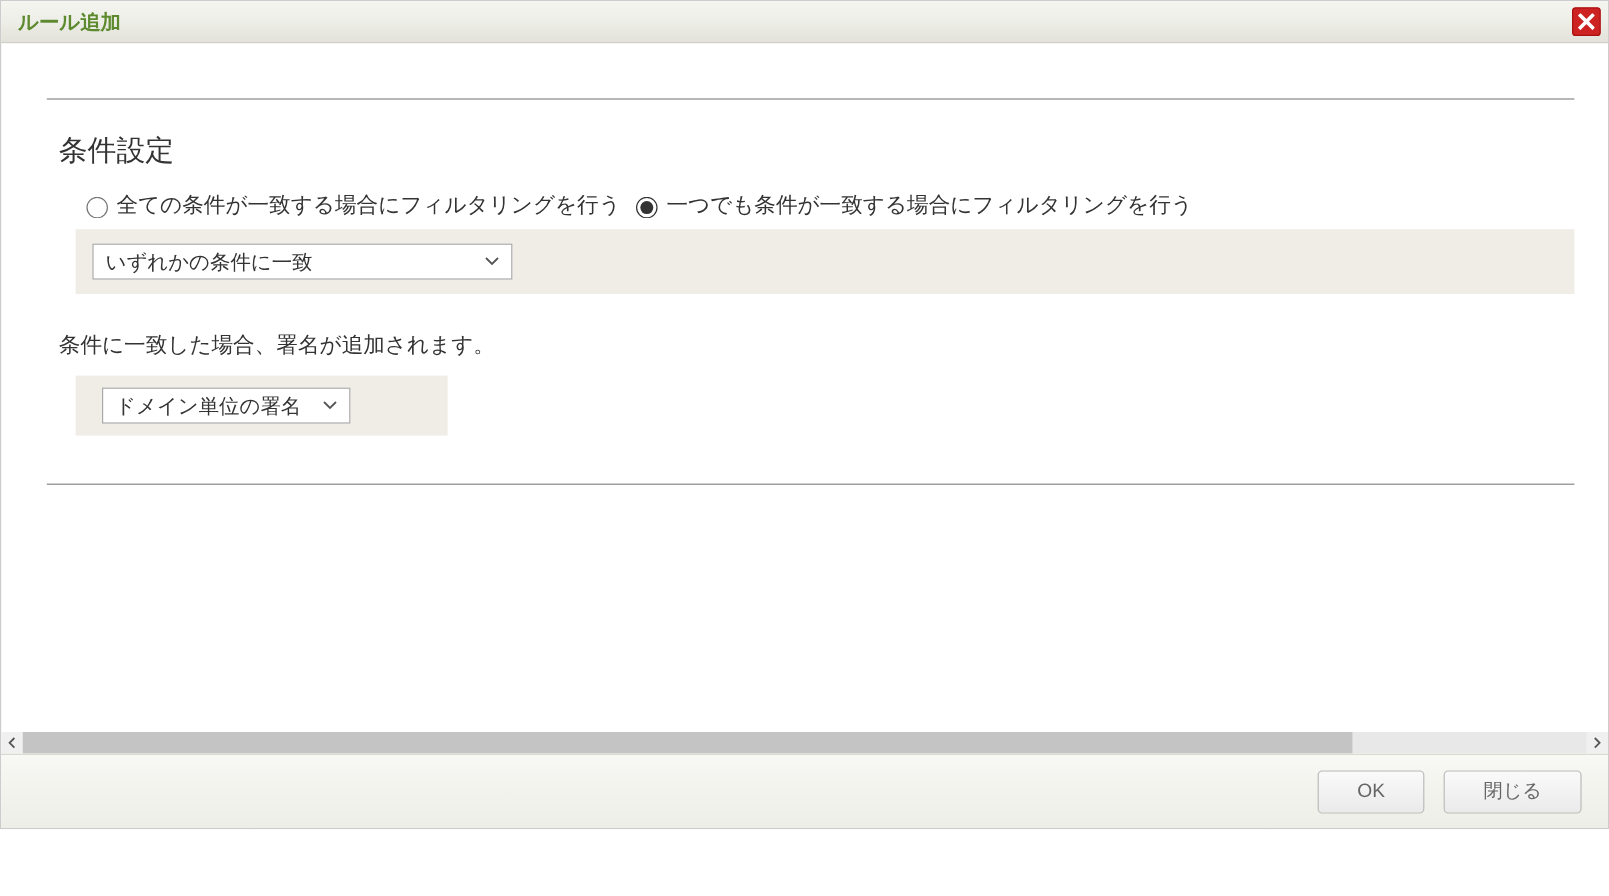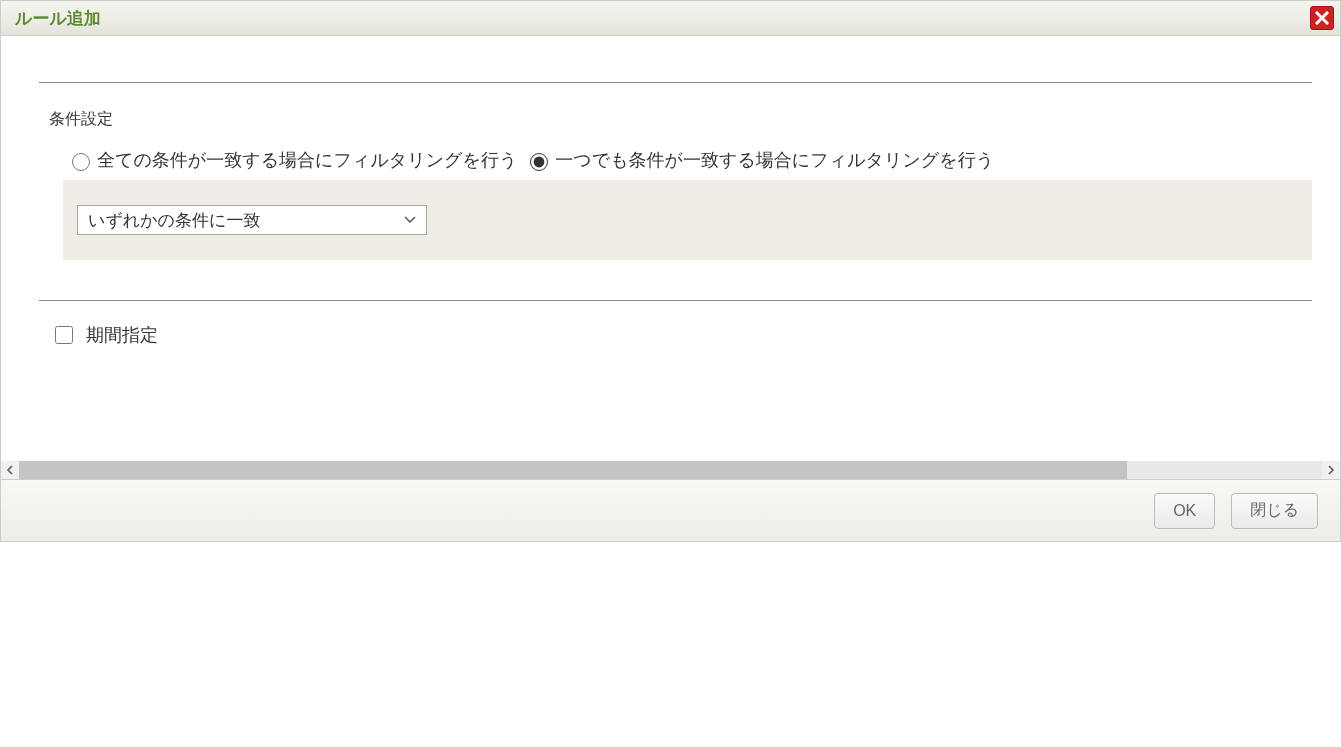--- a/index.html
+++ b/index.html
@@ -5,21 +5,21 @@
   * { box-sizing: border-box; }
   html, body {
     margin: 0; padding: 0;
     font-family: "Hiragino Kaku Gothic ProN", "Meiryo", sans-serif;
     font-size: 16px;
     color: #333;
     background: #fff;
   }
   .dialog {
     width: 1341px;
-    height: 542px;
+    height: 691px;
     display: flex;
     flex-direction: column;
     border: 1px solid #ccc;
   }
   .titlebar {
     height: 35px;
     background: linear-gradient(to bottom, #f5f5f0 0%, #eeeee8 50%, #e2e2da 100%);
     border-bottom: 1px solid #d0d0c8;
     display: flex;
     align-items: center;
@@ -59,37 +59,37 @@
     margin-right: 10px;
     cursor: pointer;
   }
   input[type=radio] {
     width: 18px; height: 18px;
     accent-color: #333;
   }
   .hr { border: none; border-top: 1px solid #888; margin: 22px 0 26px 0; }
   .hr2 { border: none; border-top: 1px solid #888; margin: 40px 0 22px 0; }
   .section-label {
-    font-size: 16px;
+    font-size: 24px;
     margin-bottom: 18px;
     margin-left: 10px;
   }
   .cond-radio-row {
     margin-left: 28px;
     display: flex;
     align-items: center;
     gap: 8px;
     font-size: 18px;
     margin-bottom: 8px;
   }
   .cond-radio-row label { display:inline-flex; align-items:center; gap:4px; cursor:pointer; }
   .gray-band {
     background: #efede6;
     margin-left: 24px;
-    padding: 25px 14px;
+    padding: 12px 14px;
     margin-top: 4px;
   }
   .select-wrap {
     display: inline-flex;
     align-items: center;
     background: #fff;
     border: 1px solid #aaa;
     height: 30px;
     padding: 0 10px 0 10px;
     min-width: 350px;
@@ -175,21 +175,21 @@
     border-top: 1px solid #d0d0c8;
     display: flex;
     justify-content: flex-end;
     align-items: center;
     gap: 16px;
     padding-right: 22px;
   }
   .btn {
     height: 36px;
     min-width: 56px;
-    padding: 0 18px;
+    padding: 0 32px;
     background: linear-gradient(to bottom, #fafafa, #eaeaea);
     border: 1px solid #bbb;
     border-radius: 4px;
     font-size: 16px;
     color: #666;
     cursor: pointer;
     display:inline-flex; align-items:center; justify-content:center;
   }
 </style>
 </head>
@@ -228,29 +228,36 @@
       <div class="select-wrap">
         <span>いずれかの条件に一致</span>
         <span class="chev">
           <svg width="12" height="8" viewBox="0 0 12 8">
               <path d="M1 1 L6 6 L11 1" stroke="#555" stroke-width="1.5" fill="none"></path>
             </svg>
         </span>
       </div>
     </div>
 
-
+    <div class="note">条件に一致した場合、署名が追加されます。</div>
+
+    <div class="gray-band2">
+      <div class="select-wrap small">
+        <span>ドメイン単位の署名</span>
+        <span class="chev">
+          <svg width="12" height="8" viewBox="0 0 12 8">
+              <path d="M1 1 L6 6 L11 1" stroke="#555" stroke-width="1.5" fill="none"></path>
+            </svg>
+        </span>
+      </div>
+    </div>
 
     <hr class="hr2">
 
 
-    <div class="check-row">
-      <input type="checkbox" style="">
-      <span>期間指定</span>
-    </div>
 
     <div class="scrollbar">
       <div class="scroll-arrow">
         <svg width="8" height="10" viewBox="0 0 8 10">
             <path d="M6 1 L2 5 L6 9" stroke="#555" stroke-width="1.5" fill="none"></path>
           </svg>
       </div>
       <div class="scroll-track">
         <div class="scroll-thumb"></div>
       </div>

